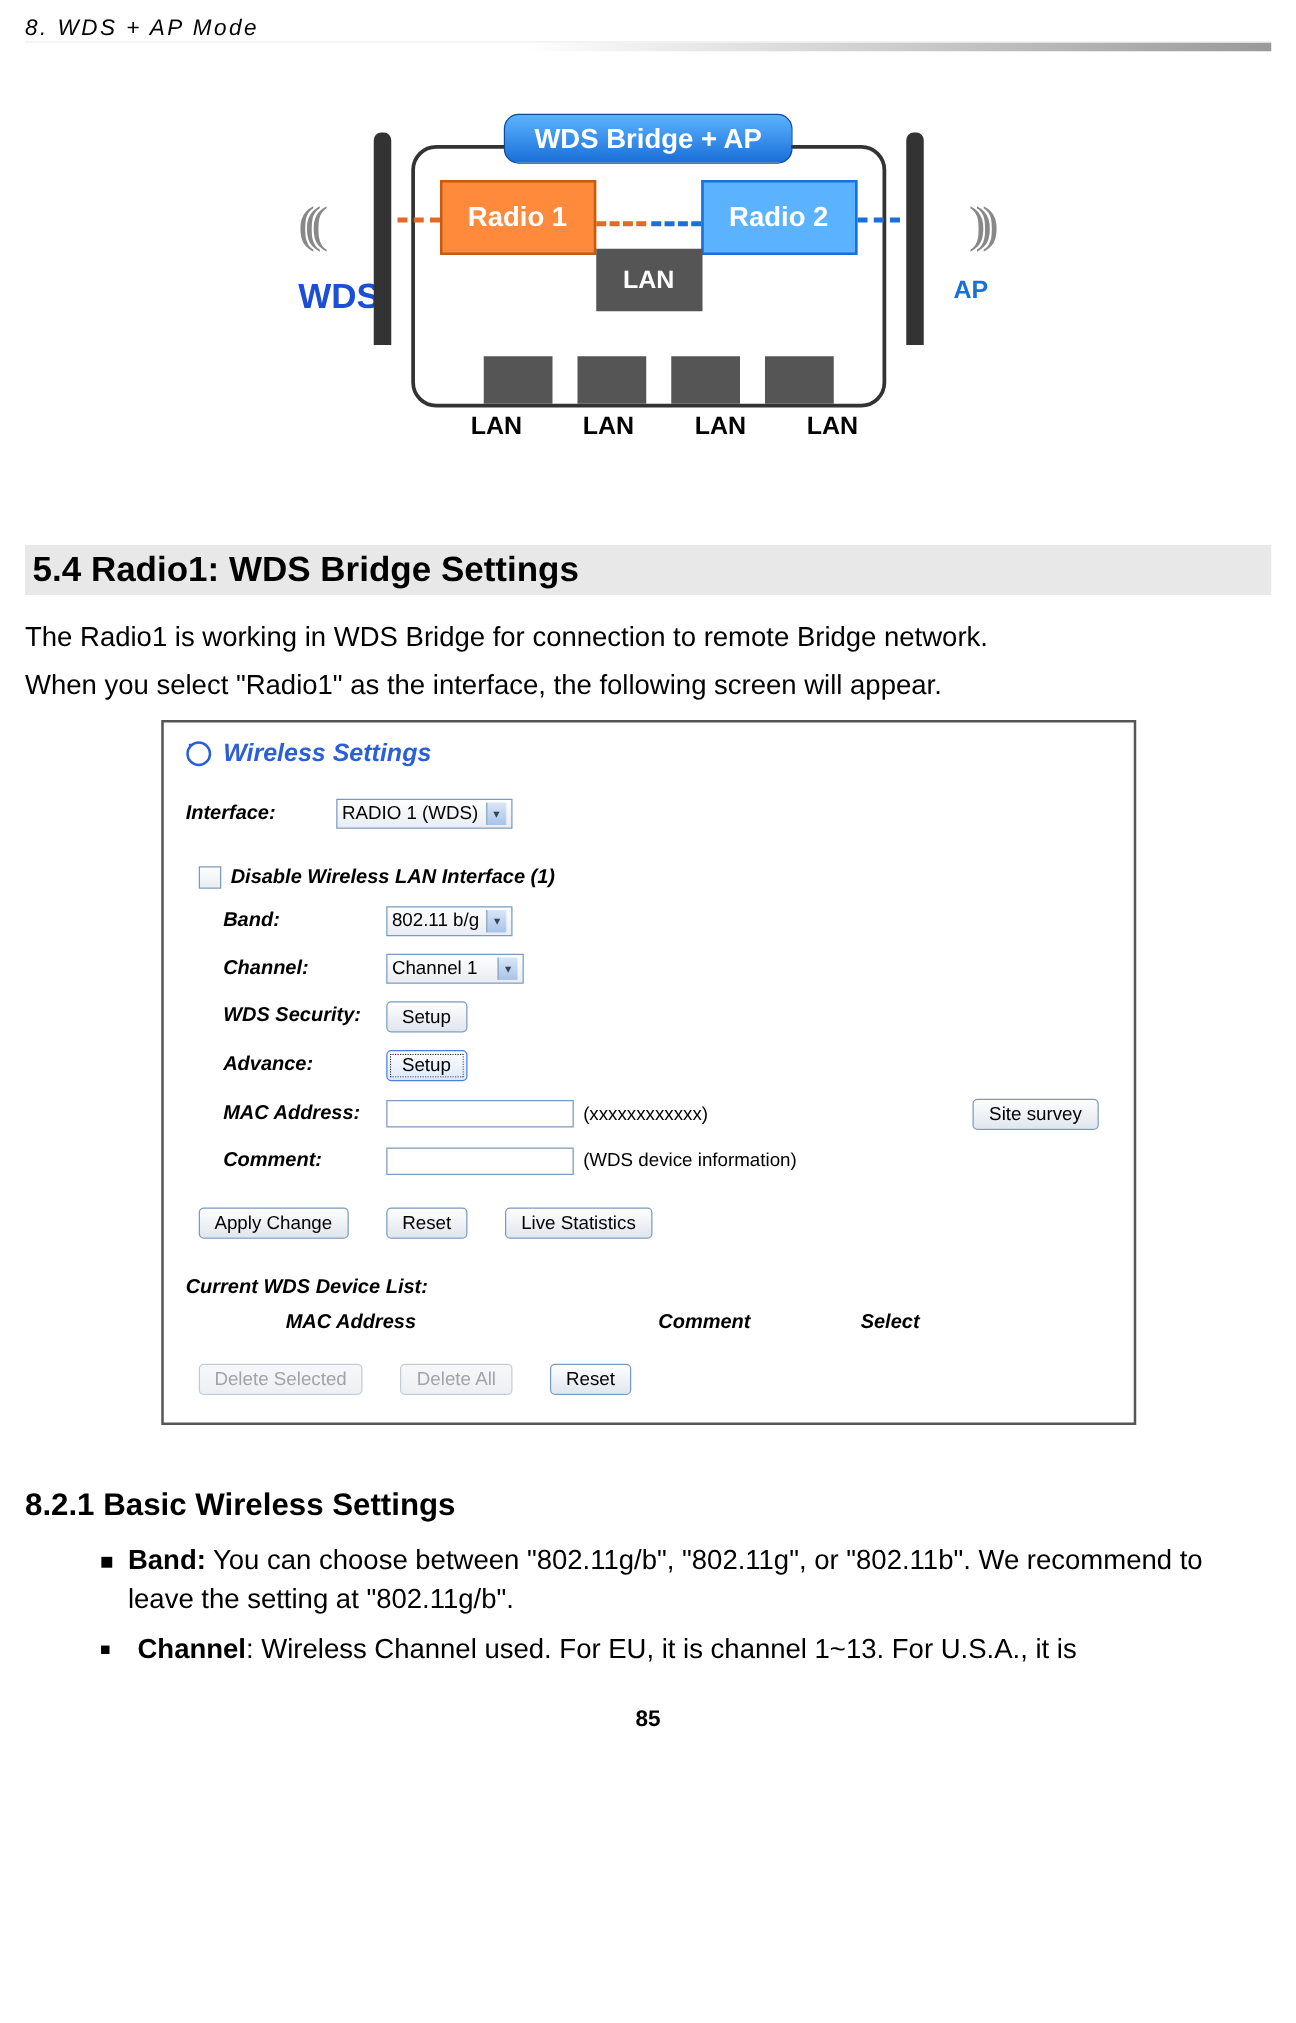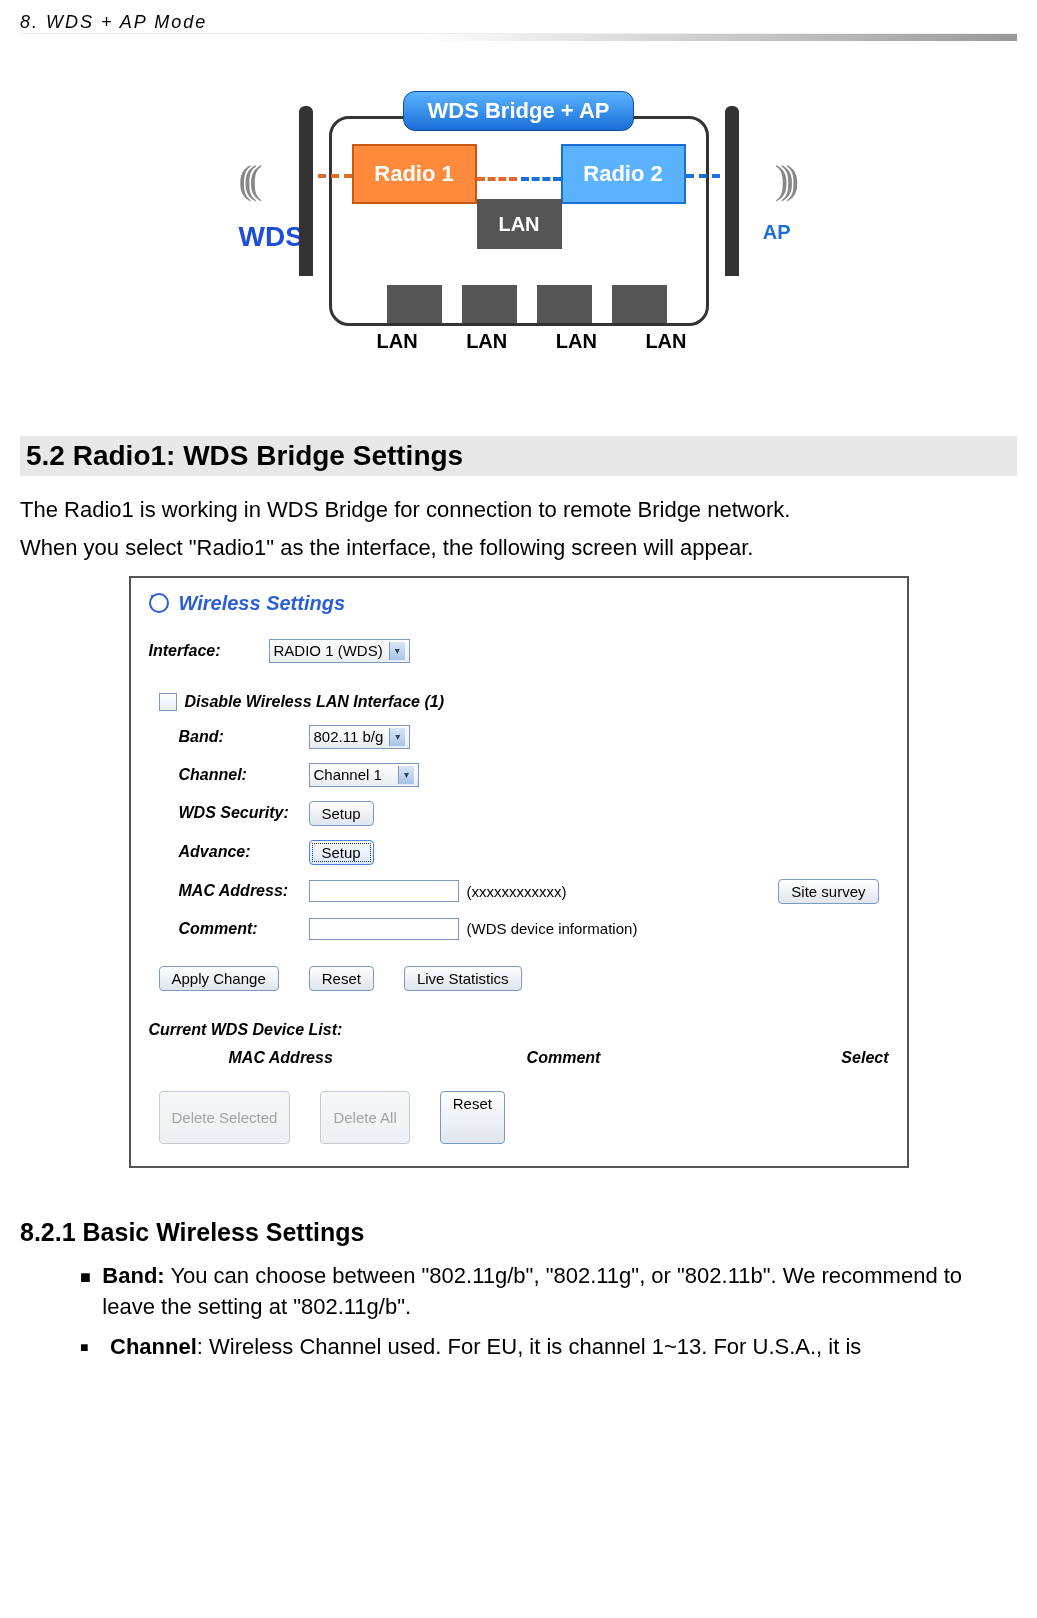--- a/index.html
+++ b/index.html
@@ -312,21 +312,21 @@
     background: linear-gradient(#fefefe,#dbe8fb);
     padding: 3px 12px;
     border-radius: 4px;
     font-size: 15px;
     display:inline-block;
   }
   .ss-btn-disabled {
     border: 1px solid #c4cbd3;
     background: linear-gradient(#f6f7f8,#edf0f3);
     color: #a0a4aa;
-    padding: 17px 12px;
+    padding: 3px 12px;
     border-radius: 4px;
     font-size: 15px;
     display:inline-block;
   }
   .ss-input {
     border: 1px solid #7a9ac0;
     background: #fff;
     height: 22px;
     width: 150px;
   }
@@ -346,21 +346,21 @@
     margin-bottom: 10px;
   }
   .ss-cols {
     display: flex;
     font-weight: bold;
     font-style: italic;
     margin-bottom: 24px;
   }
   .ss-cols div:nth-child(1){ flex:0 0 290px; padding-left:80px; }
   .ss-cols div:nth-child(2){ flex:0 0 250px; text-align:center; }
-  .ss-cols div:nth-child(3){ flex:1; text-align:right; }
+  .ss-cols div:nth-child(3){ flex:1; text-align:left; }
   .ss-btnrow2 {
     display: flex;
     gap: 30px;
     padding-left: 10px;
   }
   .right-btn {
     margin-left: auto;
     margin-right: 10px;
   }
 
@@ -445,21 +445,21 @@
       <div class="port p4"></div>
       <div class="lan-labels">
         <span>LAN</span>
         <span>LAN</span>
         <span>LAN</span>
         <span>LAN</span>
       </div>
     </div>
   </div>
 
-  <div class="section-band">5.2 Radio1:  WDS  Bridge  Settings</div>
+  <div class="section-band">5.4 Radio1:  WDS  Bridge  Settings</div>
   <div class="body-text">The Radio1 is working in WDS Bridge for connection to remote Bridge network.</div>
   <div class="body-text">When you select "Radio1" as the interface, the following screen will appear.</div>
 
   <div class="screenshot">
     <div class="ss-title-row">
       <span class="ss-icon"></span>
       <span class="ss-title">Wireless Settings</span>
     </div>
 
     <div class="ss-row">
@@ -541,14 +541,21 @@
     <div class="bullet">
       <div class="bmark solid">■</div>
       <div class="btext"><b>Band:</b><span>    You can choose between "802.11g/b", "802.11g", or "802.11b".    We recommend to leave the setting at "802.11g/b".</span></div>
     </div>
     <div class="bullet">
       <div class="bmark" style="font-size:14px;padding-top:6px;">■</div>
       <div class="btext"><b>Channel</b><span>:    Wireless Channel used.    For EU, it is channel 1~13.    For U.S.A., it is</span></div>
     </div>
   </div>
 
+  <div class="footer-wrap">
+    <div class="pagenum">85</div>
+    <div class="footer">
+      <div></div>
+      <div class="manual">AirLive  G.DUO  User's  Manual</div>
+    </div>
+  </div>
 
 </div>
 
 </body></html>

